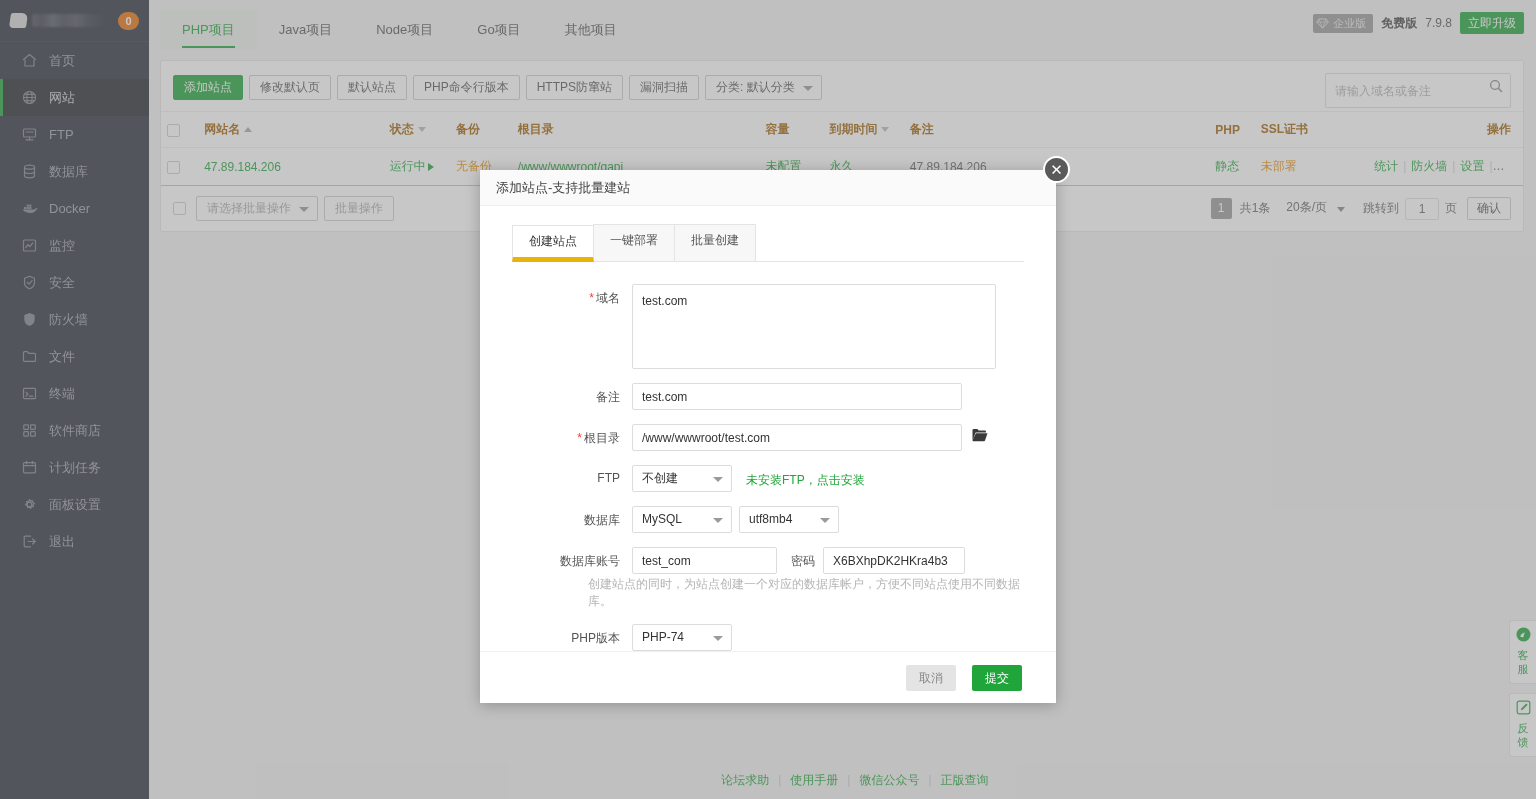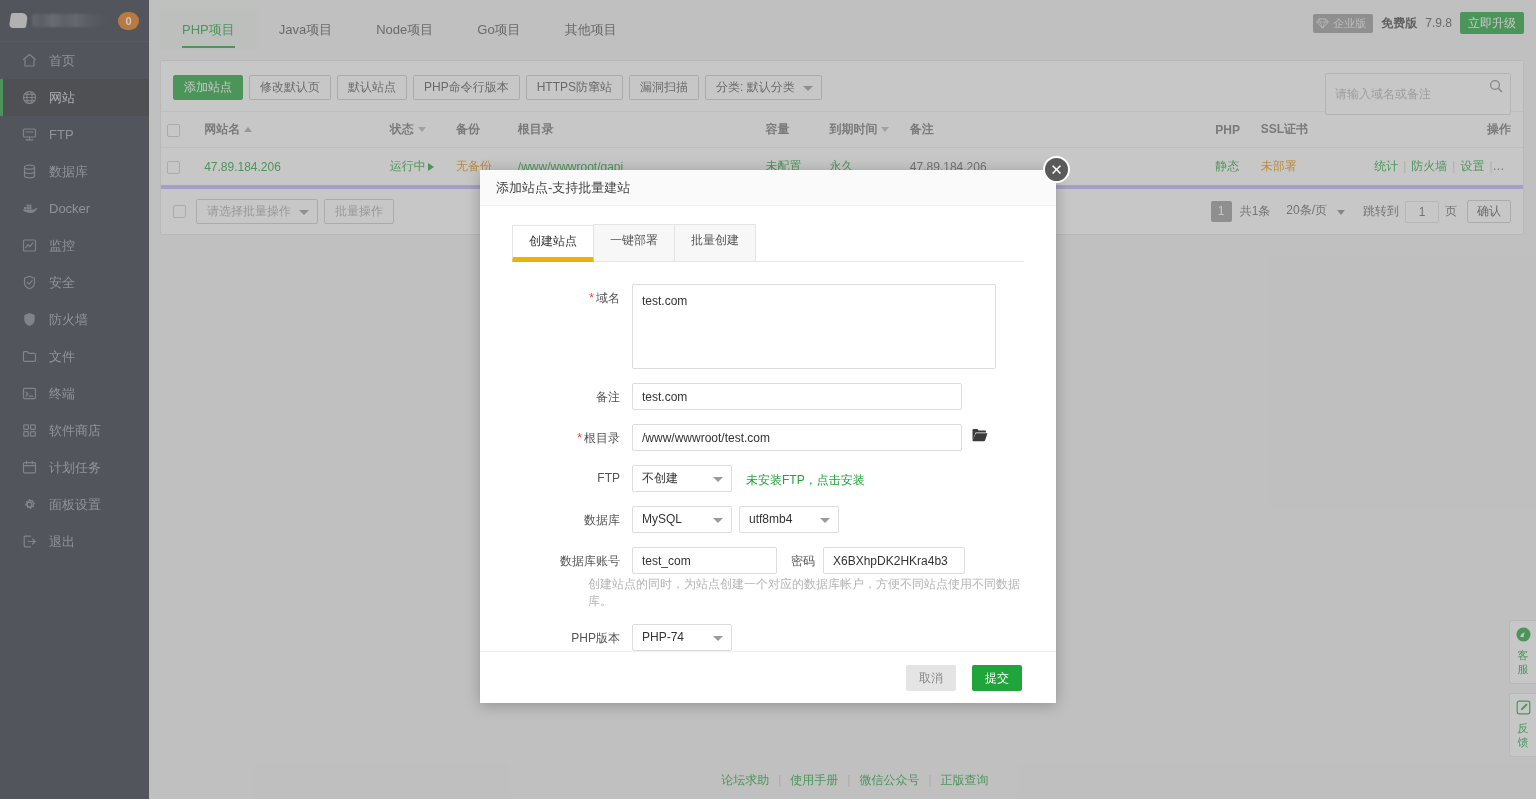--- a/index.html
+++ b/index.html
@@ -190,52 +190,52 @@
     border-left: 5px solid transparent;
     border-right: 5px solid transparent;
     border-top: 5px solid #9a9a9a;
   }
   #search-wrap {
     margin-left: auto;
     position: relative;
     width: 186px; height: 27px;
   }
   #search-input {
-    width: 100%; height: 42px;
+    width: 100%; height: 35px;
     border: 1px solid #ddd;
     border-radius: 2px;
     padding: 0 28px 0 9px;
     font-size: 12px;
     color: #333;
     background: #fff;
     font-family: inherit;
     outline: none;
   }
   #search-input::placeholder { color: #b3b3b3; }
   #search-icon {
     position: absolute; right: 8px; top: 6px;
     pointer-events: none;
   }
 
   
   table.site-table { width: 100%; border-collapse: collapse; table-layout: fixed; }
   table.site-table th {
-    font-size: 12px; font-weight: bold; color: #737373;
+    font-size: 12px; font-weight: bold; color: #a16207;
     text-align: left;
     padding: 9px 6px;
     border-top: 1px solid #eee;
     border-bottom: 1px solid #eee;
     background: #fff;
     white-space: nowrap;
   }
   table.site-table td {
     font-size: 12px;
     color: #666;
     padding: 10px 6px;
-    border-bottom: 4px solid #c4b5fd;
+    border-bottom: 1px solid #c4b5fd;
     white-space: nowrap;
     overflow: hidden;
     text-overflow: ellipsis;
   }
   .cbox {
     width: 13px; height: 13px;
     border: 1px solid #ccc;
     background: #fff;
     border-radius: 2px;
     display: inline-block;

